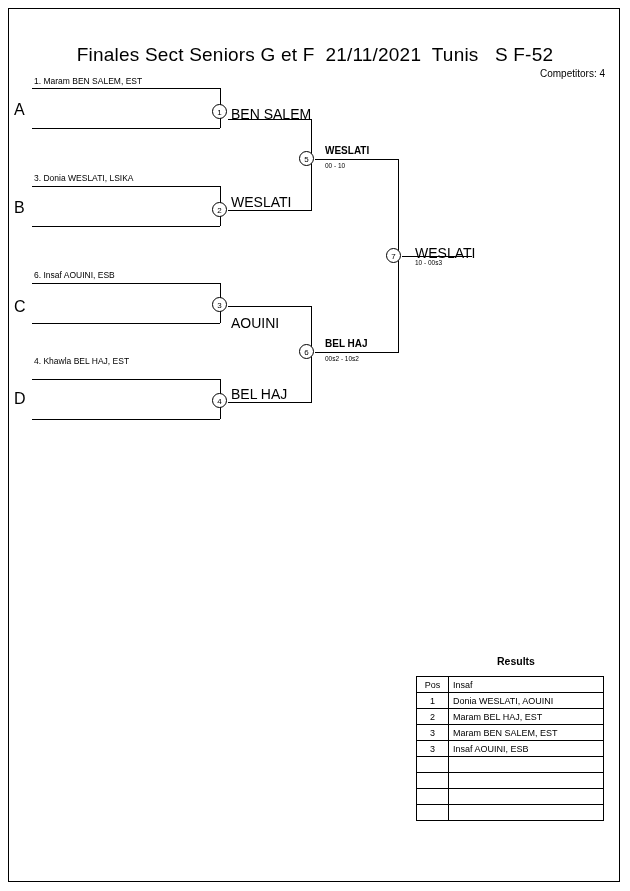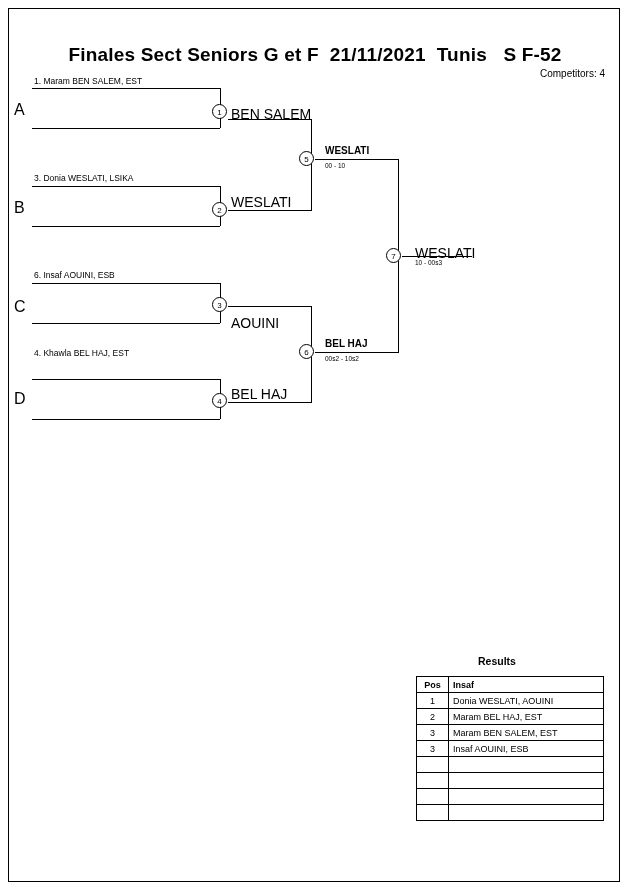--- a/index.html
+++ b/index.html
@@ -24,21 +24,21 @@
     border: 1px solid #000000;
     box-sizing: border-box;
   }
   .title {
     position: absolute;
     left: 0;
     top: 44px;
     width: 630px;
     text-align: center;
     font-size: 19px;
-    font-weight: bold;
+    font-weight: normal;
     letter-spacing: 0.2px;
     white-space: pre;
   }
   .competitors {
     position: absolute;
     right: 25px;
     top: 68px;
     font-size: 10px;
     text-align: right;
   }
@@ -88,21 +88,21 @@
   }
   .score {
     position: absolute;
     font-size: 6.5px;
     white-space: nowrap;
   }
 
   
   .results-title {
     position: absolute;
-    left: 402px;
+    left: 421px;
     top: 655px;
     width: 190px;
     text-align: center;
     font-size: 10.5px;
     font-weight: bold;
   }
   table.results {
     position: absolute;
     left: 416px;
     top: 676px;
@@ -118,41 +118,41 @@
   }
   table.results th.pos, table.results td.pos {
     width: 32px;
     text-align: center;
   }
   table.results th.name, table.results td.name {
     width: 155px;
     text-align: left;
   }
   table.results th {
-    font-weight: bold;
+    font-weight: normal;
     text-align: center;
   }
 </style>
 </head>
 <body>
 
 <div class="page-border"></div>
 
 <div class="title">Finales Sect Seniors G et F  21/11/2021  Tunis   S F-52</div>
 <div class="competitors">Competitors: 4</div>
 
 <div class="slot-label" style="left:14px; top:101px;">A</div>
 <div class="slot-label" style="left:14px; top:199px;">B</div>
 <div class="slot-label" style="left:14px; top:298px;">C</div>
 <div class="slot-label" style="left:14px; top:390px;">D</div>
 
 <div class="entrant" style="left:34px; top:76px;">1. Maram BEN SALEM, EST</div>
 <div class="entrant" style="left:34px; top:173px;">3. Donia WESLATI, LSIKA</div>
 <div class="entrant" style="left:34px; top:270px;">6. Insaf AOUINI, ESB</div>
-<div class="entrant" style="left:34px; top:348px;">4. Khawla BEL HAJ, EST</div>
+<div class="entrant" style="left:34px; top:356px;">4. Khawla BEL HAJ, EST</div>
 
 <div class="hline" style="left:32px; top:88px; width:188px;"></div>
 <div class="hline" style="left:32px; top:128px; width:188px;"></div>
 <div class="vline" style="left:220px; top:88px; height:40px;"></div>
 
 <div class="hline" style="left:32px; top:186px; width:188px;"></div>
 <div class="hline" style="left:32px; top:226px; width:188px;"></div>
 <div class="vline" style="left:220px; top:186px; height:40px;"></div>
 
 <div class="hline" style="left:32px; top:283px; width:188px;"></div>

